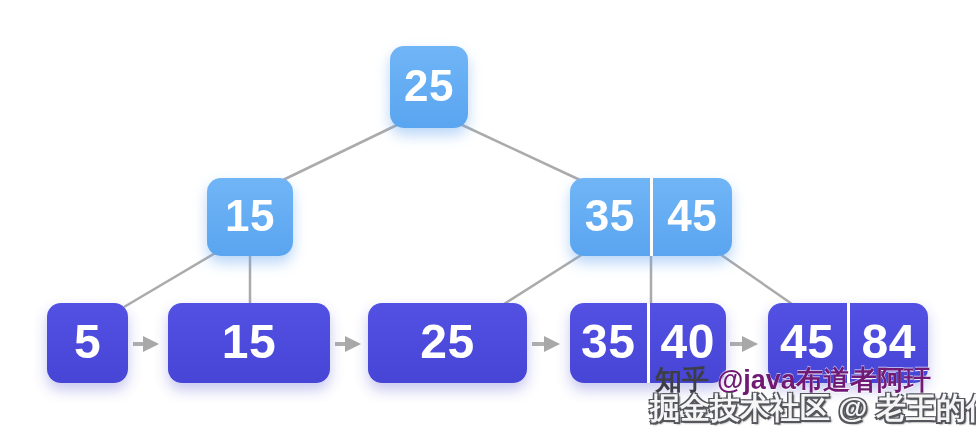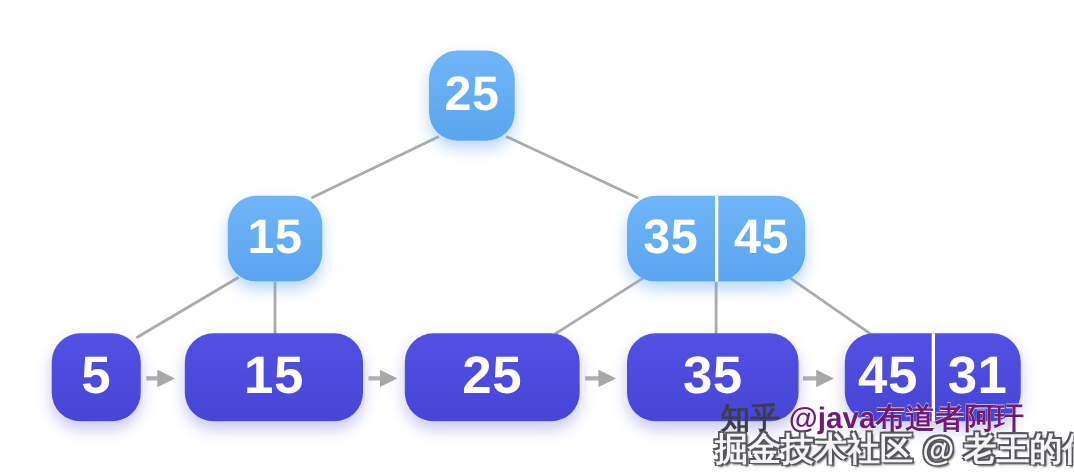--- a/index.html
+++ b/index.html
@@ -3,21 +3,21 @@
 <meta charset="utf-8">
 <style>
   html,body { margin:0; padding:0; background:#ffffff; }
   .canvas {
     position:relative; width:976px; height:432px; background:#ffffff;
     font-family:"Liberation Sans","DejaVu Sans",sans-serif; overflow:hidden;
   }
   svg.layer { position:absolute; left:0; top:0; width:976px; height:432px; }
 
   .node {
-    position:absolute; display:flex; border-radius:26px; color:#ffffff;
+    position:absolute; display:flex; border-radius:14px; color:#ffffff;
     font-weight:800; letter-spacing:0.5px;
   }
   .internal {
     background:linear-gradient(180deg,#70b5f6 0%,#5aa5f0 100%);
     box-shadow:0 7px 14px rgba(100,165,240,0.45);
   }
   .leaf {
     background:linear-gradient(180deg,#5251e3 0%,#4645d6 100%);
     box-shadow:0 7px 14px rgba(70,70,205,0.30);
   }
@@ -98,24 +98,25 @@
     <div class="cell">5</div>
   </div>
   <div class="node leaf n-leaf1">
     <div class="cell">15</div>
   </div>
   <div class="node leaf n-leaf2">
     <div class="cell">25</div>
   </div>
   <div class="node leaf n-leaf3">
     <div class="cell">35</div>
+    <div class="cell">40</div>
   </div>
   <div class="node leaf n-leaf4">
     <div class="cell">45</div>
-    <div class="cell">31</div>
+    <div class="cell">84</div>
   </div>
 
   <div class="watermark wm-zhihu">
     <span class="site">知乎</span><span class="user">@java布道者阿玕</span>
   </div>
   <div class="watermark wm-juejin">掘金技术社区 @ 老王的代码</div>
 
 </div>
 
 </body></html>

